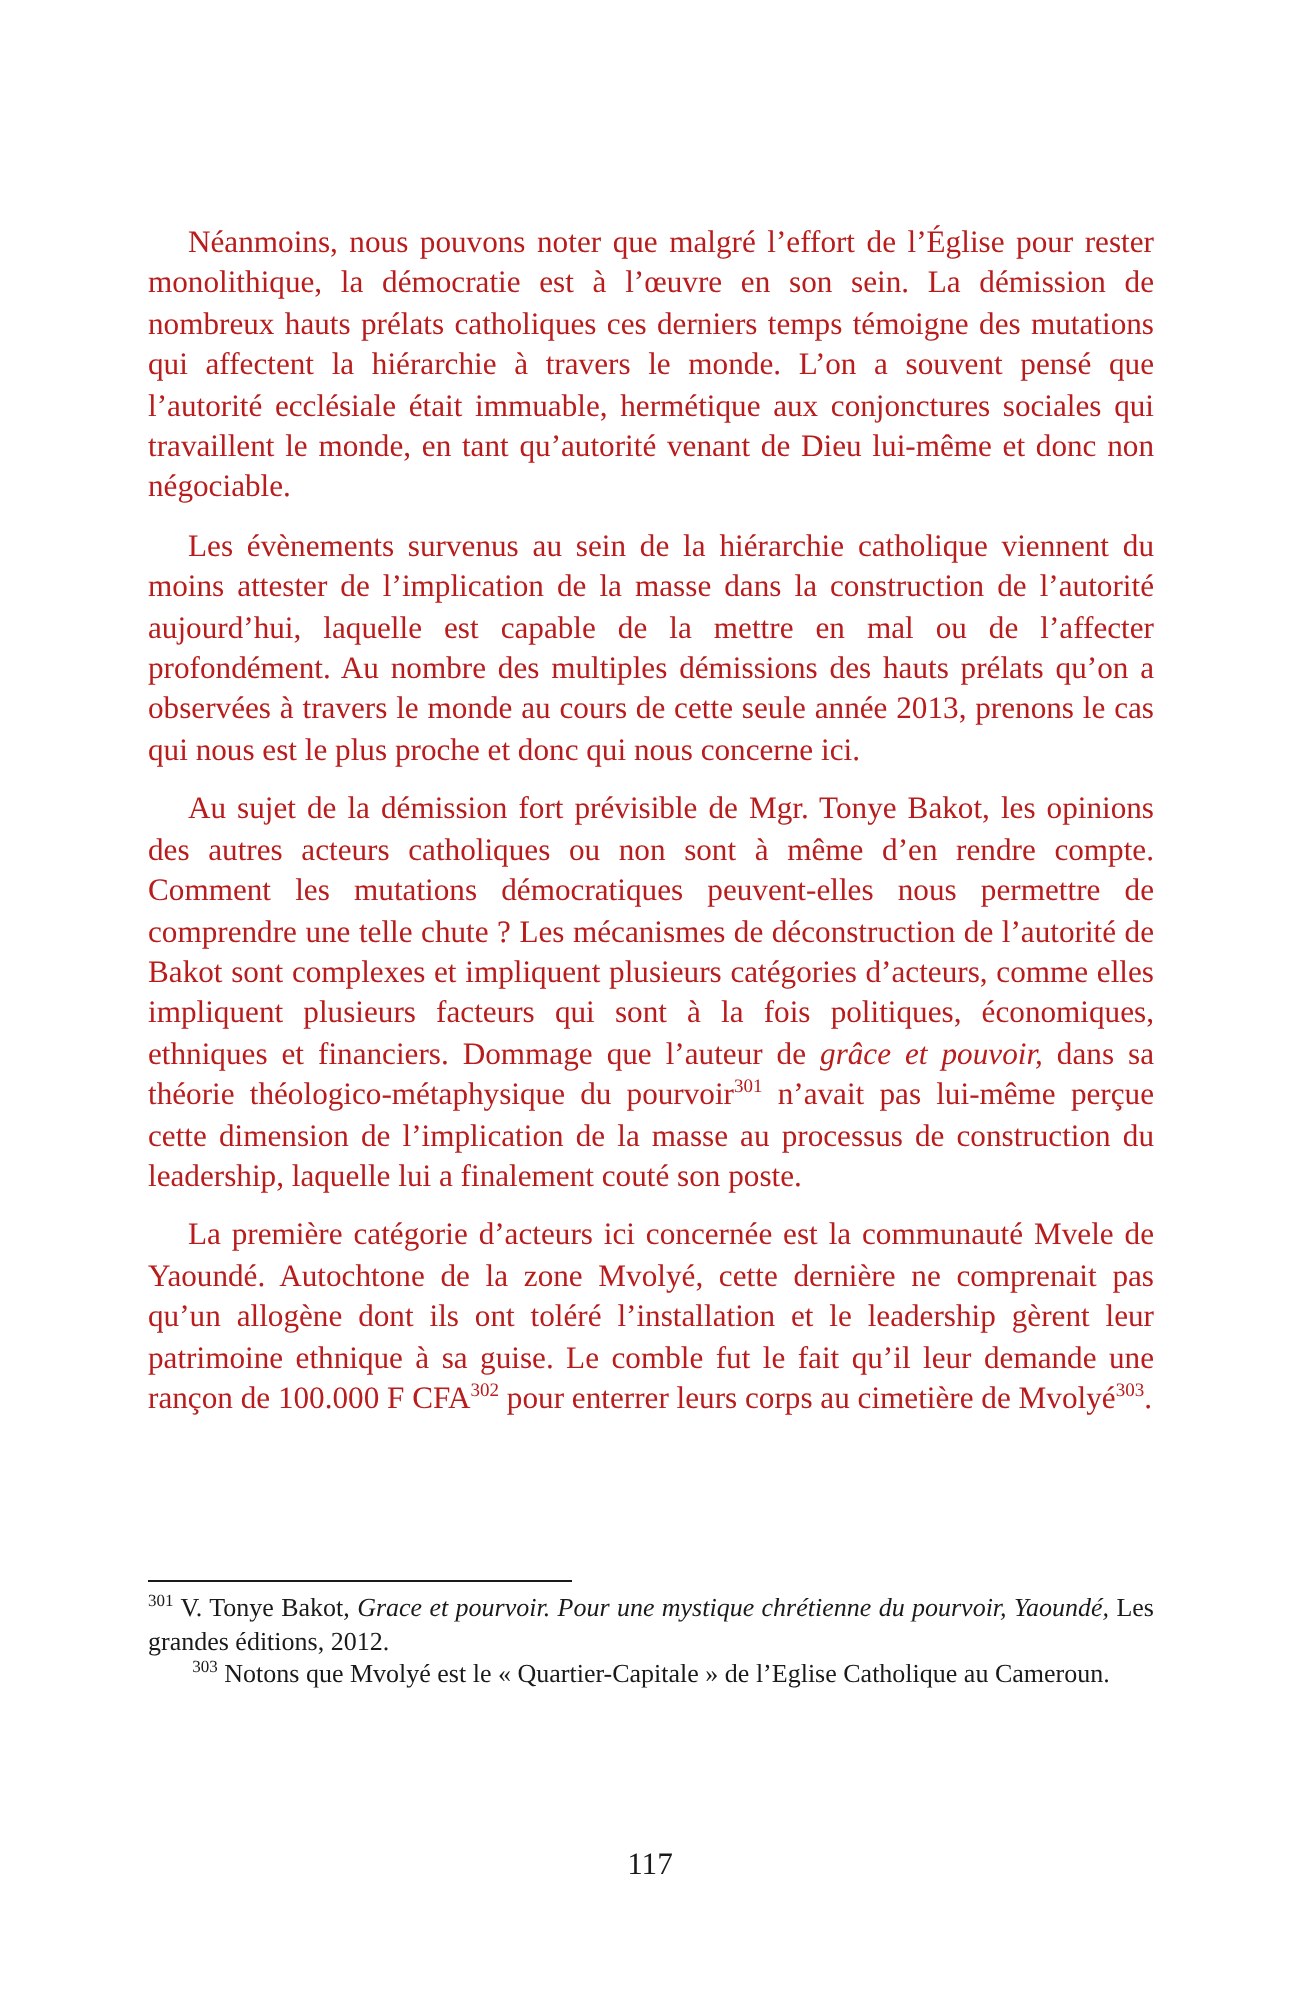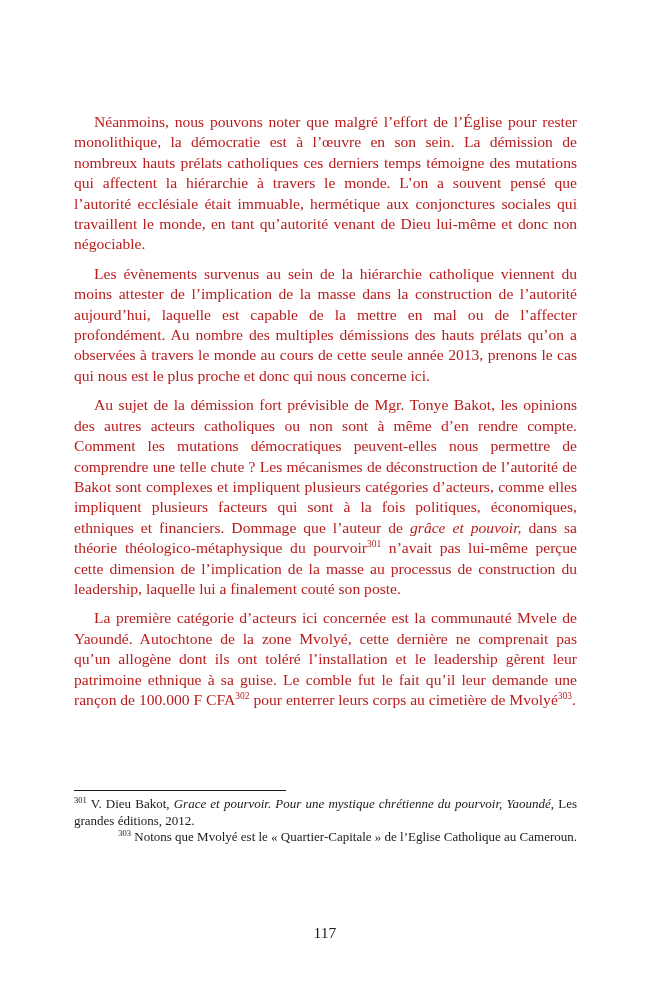--- a/index.html
+++ b/index.html
@@ -25,21 +25,21 @@
   }
   .footnotes {
     position: absolute; left: 74px; top: 796px; width: 503px;
     font-family: "Liberation Serif", "DejaVu Serif", serif;
     color: #1a1a1a;
   }
   .fn {
     margin: 0; font-size: 13px; line-height: 16.6px; text-align: justify;
   }
   .fn sup { font-size: 8.5px; vertical-align: 5px; }
-  .fn.last { text-align: right; }
+  .fn.last { text-align: center; }
   .page-number {
     position: absolute; left: 0; width: 650px; top: 924px;
     text-align: center;
     font-family: "Liberation Serif", "DejaVu Serif", serif;
     font-size: 15.6px; color: #1a1a1a;
   }
   i { }
 </style>
 </head>
 <body>
@@ -47,17 +47,17 @@
 <div class="page">
   <p class="para">Néanmoins, nous pouvons noter que malgré l’effort de l’Église pour rester monolithique, la démocratie est à l’œuvre en son sein. La démission de nombreux hauts prélats catholiques ces derniers temps témoigne des mutations qui affectent la hiérarchie à travers le monde. L’on a souvent pensé que l’autorité ecclésiale était immuable, hermétique aux conjonctures sociales qui travaillent le monde, en tant qu’autorité venant de Dieu lui-même et donc non négociable.</p>
   <p class="para">Les évènements survenus au sein de la hiérarchie catholique viennent du moins attester de l’implication de la masse dans la construction de l’autorité aujourd’hui, laquelle est capable de la mettre en mal ou de l’affecter profondément. Au nombre des multiples démissions des hauts prélats qu’on a observées à travers le monde au cours de cette seule année 2013, prenons le cas qui nous est le plus proche et donc qui nous concerne ici.</p>
   <p class="para"><span>Au sujet de la démission fort prévisible de Mgr. Tonye Bakot, les opinions des autres acteurs catholiques ou non sont à même d’en rendre compte. Comment les mutations démocratiques peuvent-elles nous permettre de comprendre une telle chute ? Les mécanismes de déconstruction de l’autorité de Bakot sont complexes et impliquent plusieurs catégories d’acteurs, comme elles impliquent plusieurs facteurs qui sont à la fois politiques, économiques, ethniques et financiers. Dommage que l’auteur de </span><i>grâce et pouvoir,</i><span> dans sa théorie théologico-métaphysique du pourvoir</span><sup>301</sup><span> n’avait pas lui-même perçue cette dimension de l’implication de la masse au processus de construction du leadership, laquelle lui a finalement couté son poste.</span></p>
   <p class="para"><span>La première catégorie d’acteurs ici concernée est la communauté Mvele de Yaoundé. Autochtone de la zone Mvolyé, cette dernière ne comprenait pas qu’un allogène dont ils ont toléré l’installation et le leadership gèrent leur patrimoine ethnique à sa guise. Le comble fut le fait qu’il leur demande une rançon de 100.000 F CFA</span><sup>302</sup><span> pour enterrer leurs corps au cimetière de Mvolyé</span><sup>303</sup><span>.</span></p>
 </div>
 
 <div class="fn-rule"></div>
 
 <div class="footnotes">
-  <p class="fn"><sup>301</sup><span> V. Dieu Bakot, </span><i>Grace et pourvoir. Pour une mystique chrétienne du pourvoir, Yaoundé,</i><span> Les grandes éditions, 2012.</span></p>
+  <p class="fn"><sup>301</sup><span> V. Tonye Bakot, </span><i>Grace et pourvoir. Pour une mystique chrétienne du pourvoir, Yaoundé,</i><span> Les grandes éditions, 2012.</span></p>
   <p class="fn last"><sup>303</sup><span> Notons que Mvolyé est le « Quartier-Capitale » de l’Eglise Catholique au Cameroun.</span></p>
 </div>
 
 <div class="page-number">117</div>
 
 </body></html>

